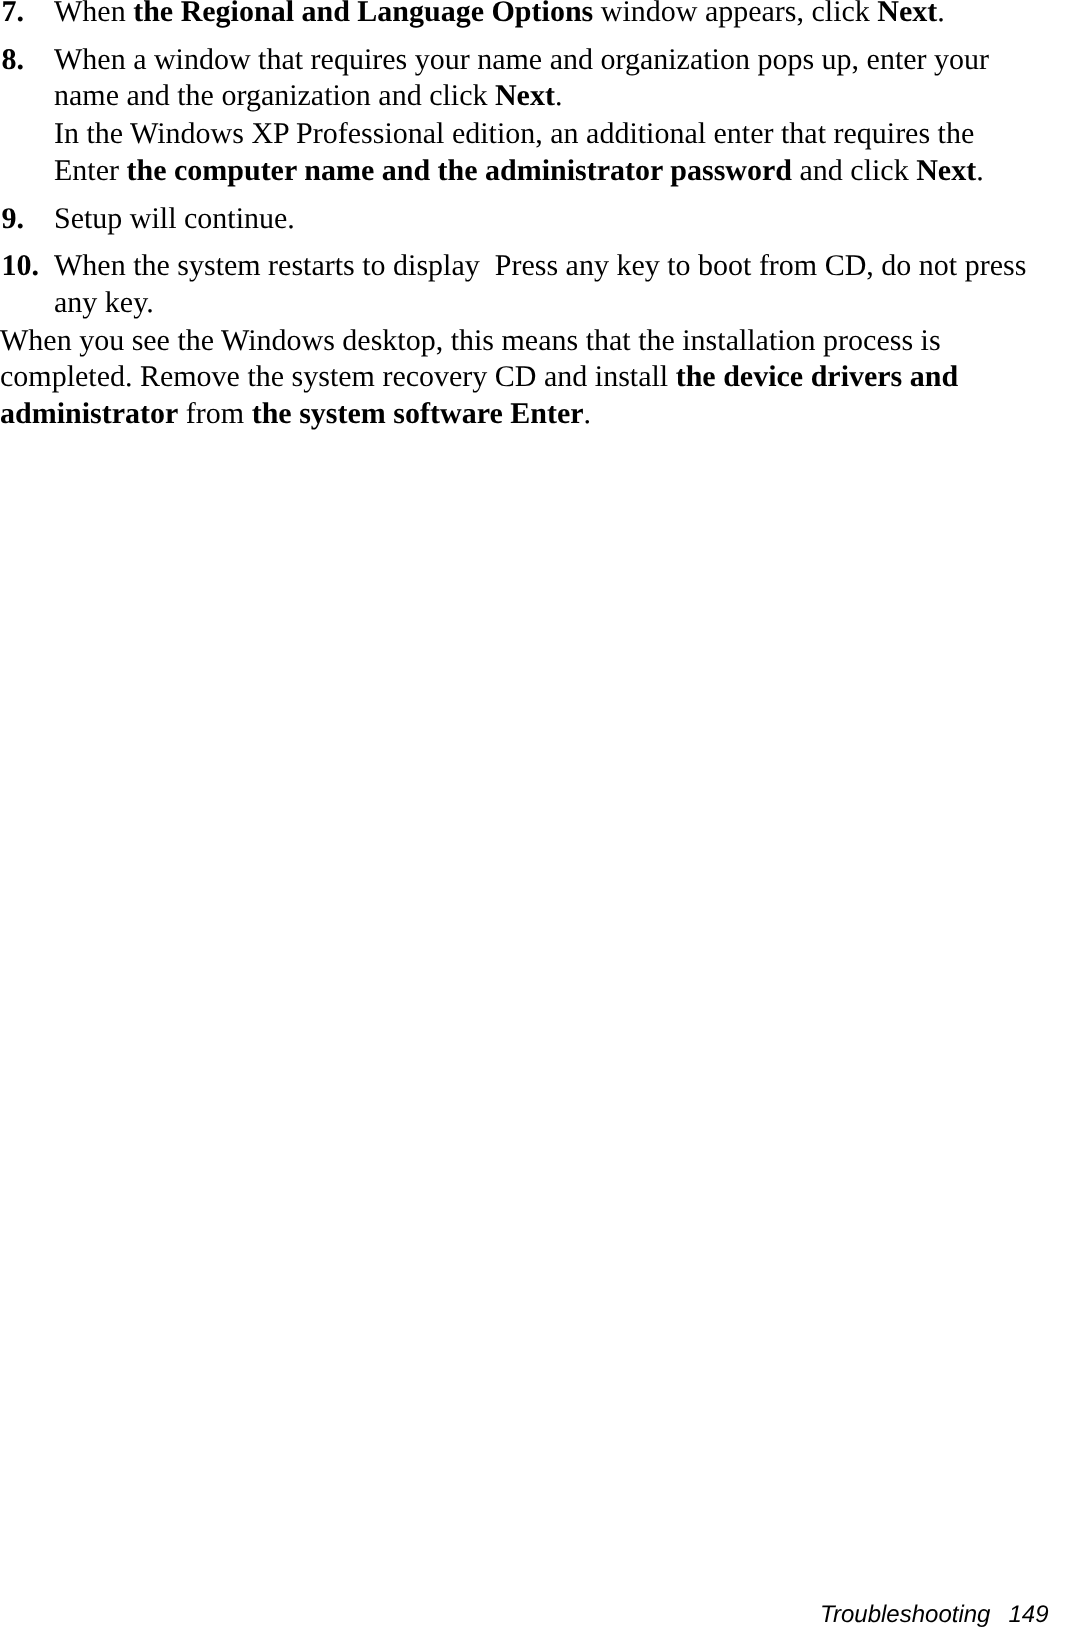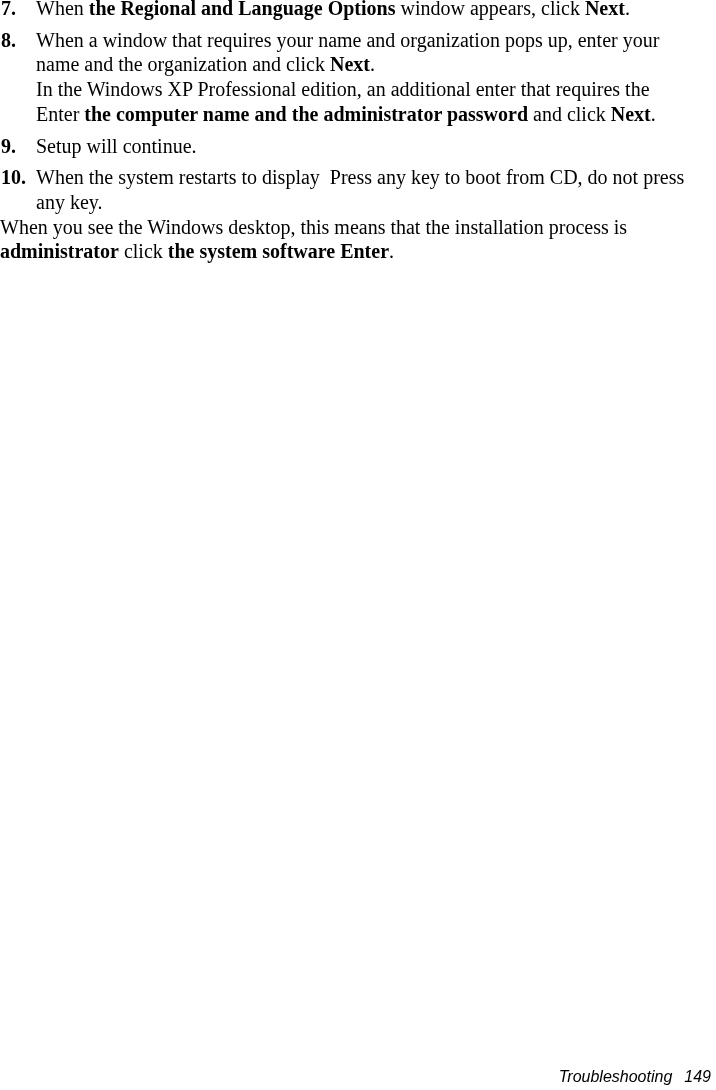--- a/index.html
+++ b/index.html
@@ -51,21 +51,21 @@
     white-space: pre;
   }
   .b {
     font-weight: bold;
   }
   .closing {
   }
   .footer {
     position: absolute;
     top: 1067px;
-    right: 5px;
+    right: 17px;
     font-family: "Liberation Sans", "DejaVu Sans", sans-serif;
     font-style: italic;
     font-size: 16px;
     line-height: 19px;
     white-space: nowrap;
   }
   .footer .page-num {
     margin-left: 12px;
   }
 </style>
@@ -98,19 +98,20 @@
       <li class="list-item">
         <span class="num">10.</span>
         <div class="lines">
           <div class="tline"><span>When the system restarts to display  Press any key to boot from CD, do not press</span></div>
           <div class="tline"><span>any key.</span></div>
         </div>
       </li>
     </ol>
   <div class="closing" id="closing-paragraph">
       <div class="tline"><span>When you see the Windows desktop, this means that the installation process is</span></div>
-      <div class="tline"><span class="b">administrator</span><span> click </span><span class="b">the system software Enter</span><span>.</span></div>
+      <div class="tline"><span>completed. Remove the system recovery CD and install </span><span class="b">the device drivers and</span></div>
+      <div class="tline"><span class="b">administrator</span><span> from </span><span class="b">the system software Enter</span><span>.</span></div>
     </div>
 </div>
 
 <div class="footer">
   <span>Troubleshooting</span><span class="page-num">149</span>
 </div>
 
 </body></html>

